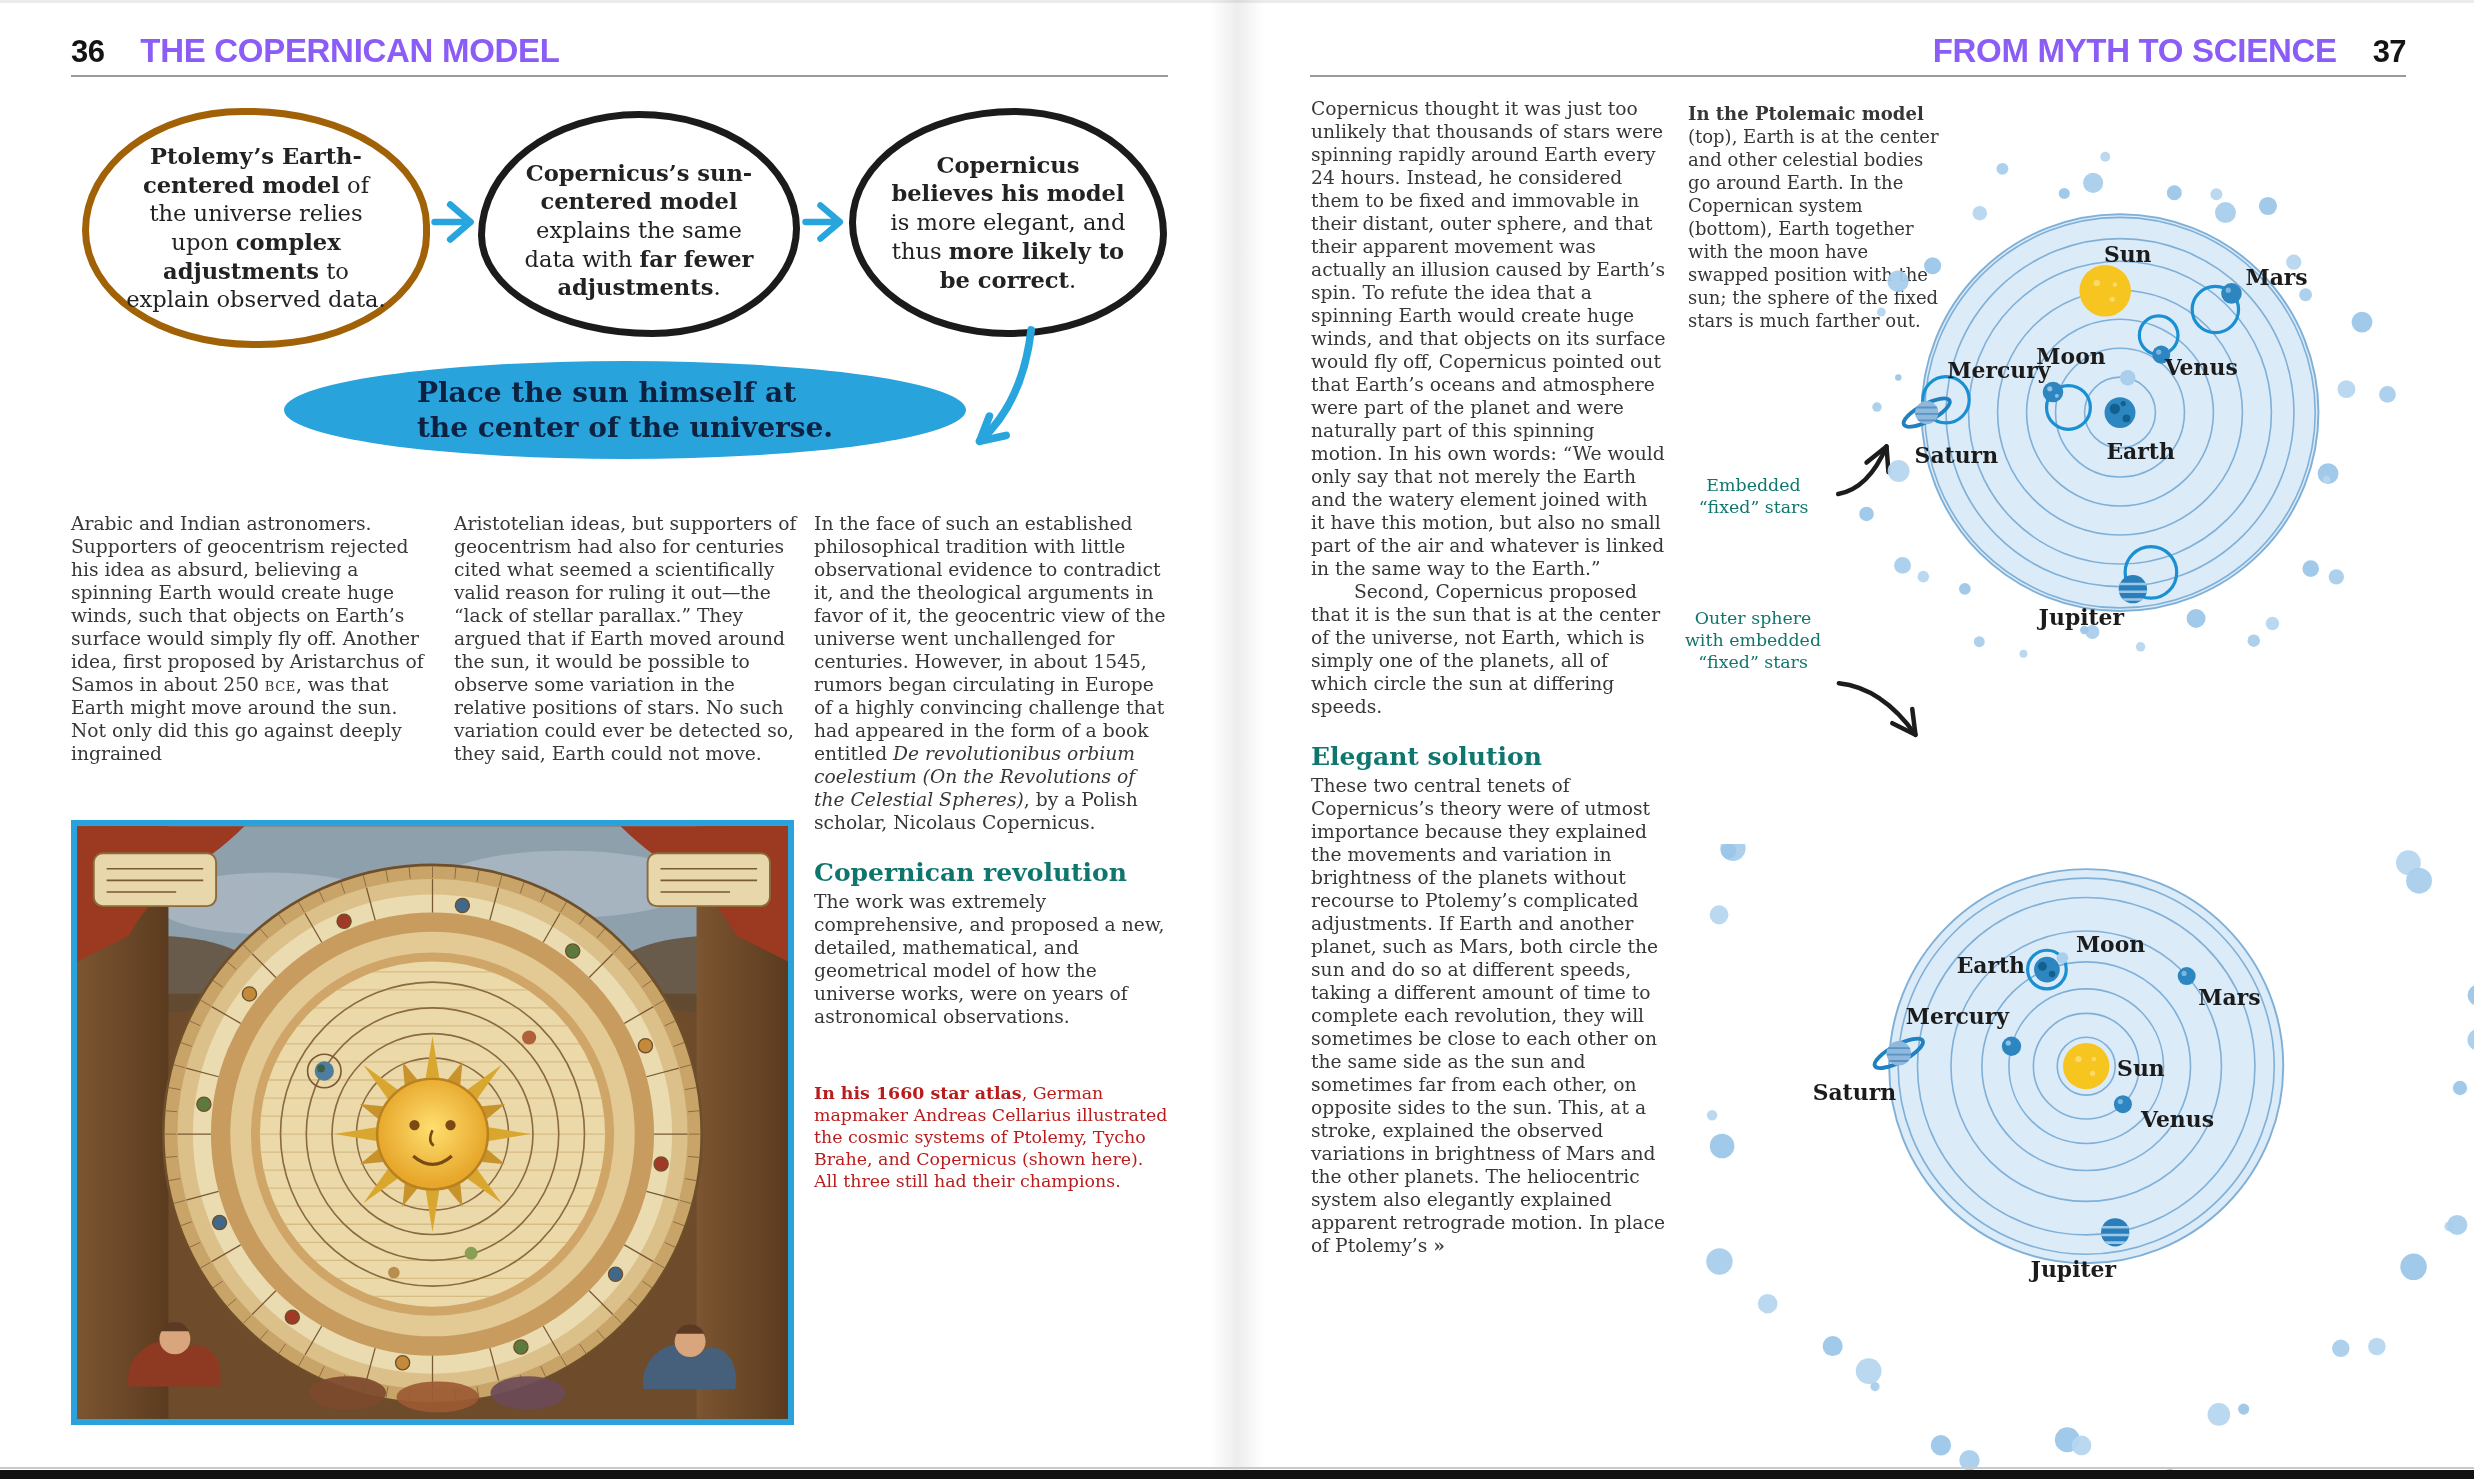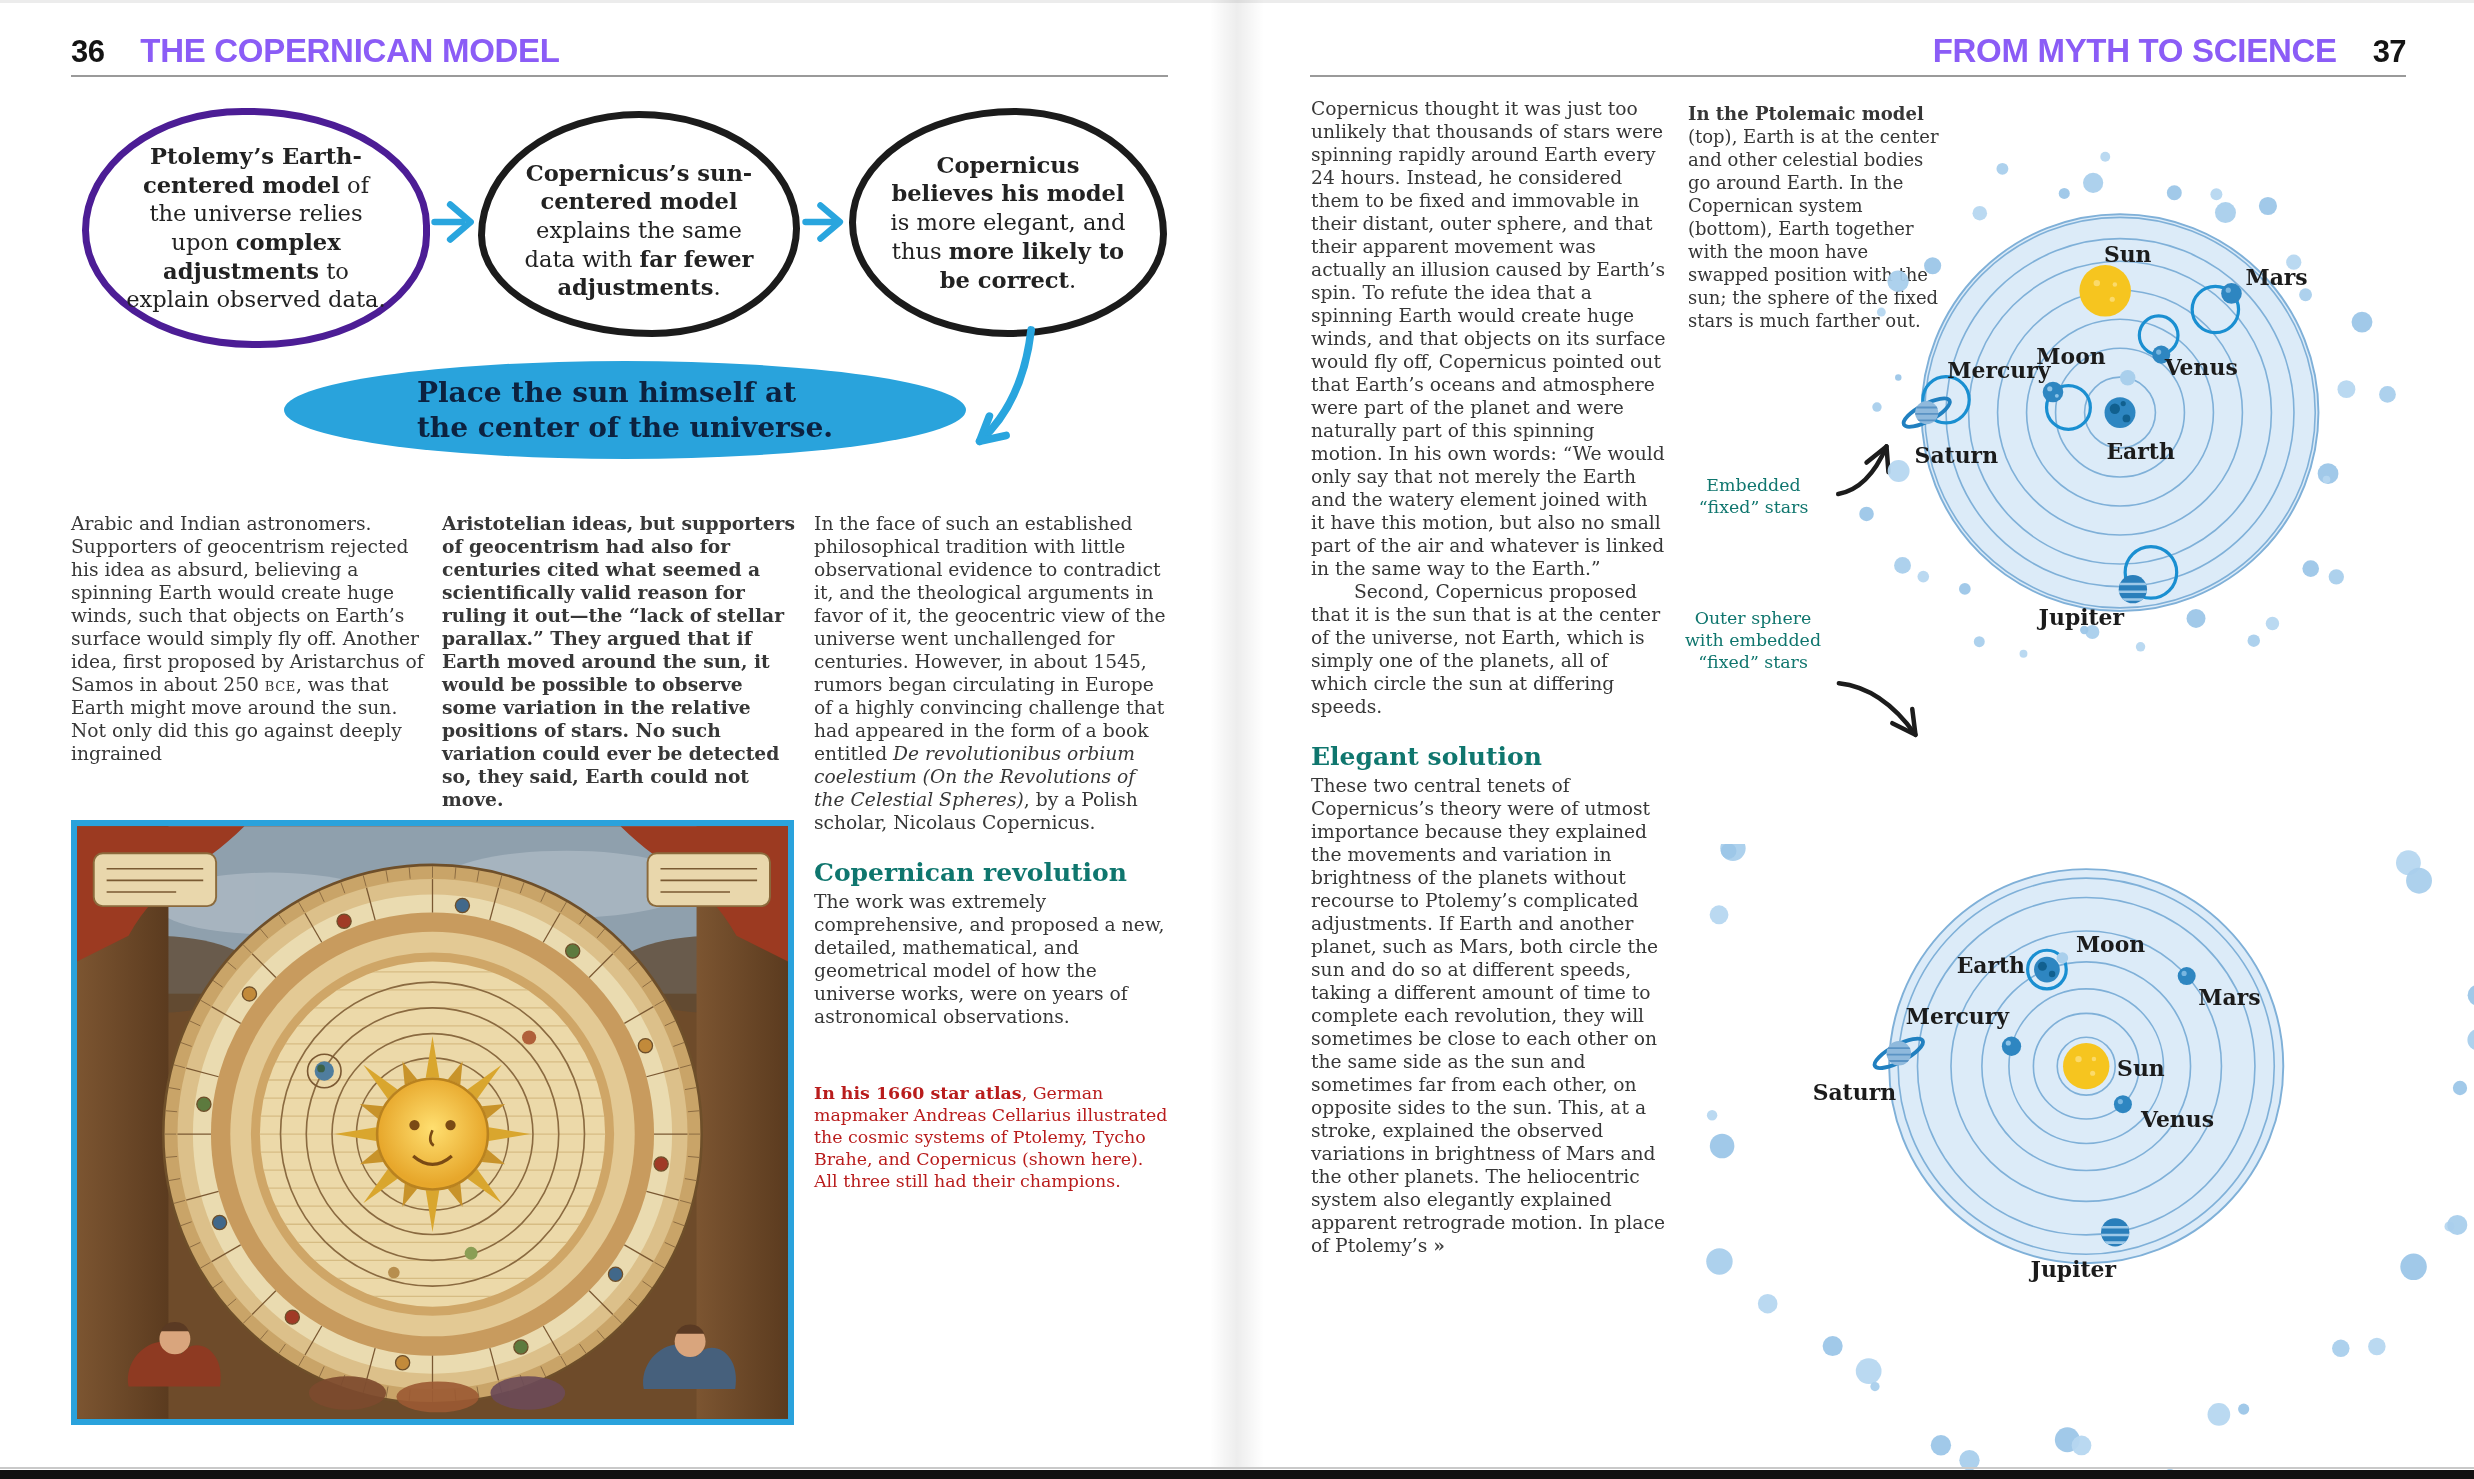--- a/index.html
+++ b/index.html
@@ -9,21 +9,21 @@
 
   
   .hdr{position:absolute;display:flex;align-items:baseline;gap:36px;}
   .hdr-num{font-family:"Liberation Sans",sans-serif;font-weight:bold;font-size:31px;color:#141414;letter-spacing:-0.6px;}
   .hdr-title{font-family:"Liberation Sans",sans-serif;font-weight:bold;font-size:33px;color:#8b5cf6;letter-spacing:-0.3px;}
   .rule{position:absolute;height:1.9px;background:#9a9a9a;}
 
   
   .bubble{position:absolute;display:flex;align-items:center;justify-content:center;background:#fff;box-sizing:border-box;}
   .bubble-text{text-align:center;font-size:22.6px;line-height:1.27;color:#222;}
-  .bubble.blue{border:7px solid #4c1d95;}
+  .bubble.blue{border:7px solid #a16207;}
   .bubble.black{border:7.7px solid #1b1b1b;}
   .b1{border-radius:47% 53% 50% 50%/52% 50% 48% 50%;}
   .b2{border-radius:50% 50% 46% 54%/55% 52% 48% 45%;align-items:flex-end;}
   .b3{border-radius:52% 48% 50% 50%/50% 55% 45% 50%;}
   .conclusion{position:absolute;background:#29a3dc;border-radius:50%;display:flex;align-items:center;justify-content:center;}
   .conclusion span{white-space:pre-line;font-weight:bold;font-size:28px;line-height:1.25;color:#0c2240;}
 
   
   .bodycol{position:absolute;font-size:18.7px;line-height:23px;color:#373737;}
   .bodycol p{margin:0;}
@@ -91,21 +91,21 @@
     </g>
   </svg>
   <div class="conclusion" style="left:284px;top:361px;width:682px;height:98px;">
     <span>Place the sun himself at
 the center of the universe.</span>
   </div>
 
   <div class="bodycol" style="left:71px;top:512px;width:353px;">
     <p><span>Arabic and Indian astronomers. Supporters of geocentrism rejected his idea as absurd, believing a spinning Earth would create huge winds, such that objects on Earth’s surface would simply fly off. Another idea, first proposed by Aristarchus of Samos in about 250 </span><span class="sc">bce</span><span>, was that Earth might move around the sun. Not only did this go against deeply ingrained</span></p>
   </div>
-  <div class="bodycol" style="left:442px;top:512px;width:353px;font-weight:bold;">
+  <div class="bodycol" style="left:454px;top:512px;width:353px;">
     <p><span>Aristotelian ideas, but supporters of geocentrism had also for centuries cited what seemed a scientifically valid reason for ruling it out—the “lack of stellar parallax.” They argued that if Earth moved around the sun, it would be possible to observe some variation in the relative positions of stars. No such variation could ever be detected so, they said, Earth could not move.</span></p>
   </div>
   <div class="bodycol" style="left:814px;top:512px;width:354px;">
     <p><span>In the face of such an established philosophical tradition with little observational evidence to contradict it, and the theological arguments in favor of it, the geocentric view of the universe went unchallenged for centuries. However, in about 1545, rumors began circulating in Europe of a highly convincing challenge that had appeared in the form of a book entitled </span><span class="i">De revolutionibus orbium coelestium (On the Revolutions of the Celestial Spheres)</span><span>, by a Polish scholar, Nicolaus Copernicus.</span></p>
     <div class="subhead">Copernican revolution</div>
     <p><span>The work was extremely comprehensive, and proposed a new, detailed, mathematical, and geometrical model of how the universe works, were on years of astronomical observations.</span></p>
     <div class="caption mt"><span class="b">In his 1660 star atlas</span><span>, German mapmaker Andreas Cellarius illustrated the cosmic systems of Ptolemy, Tycho Brahe, and Copernicus (shown here). All three still had their champions.</span></div>
   </div>
 
   <div id="painting" style="left:71px;top:820px;width:711px;height:593px;">

